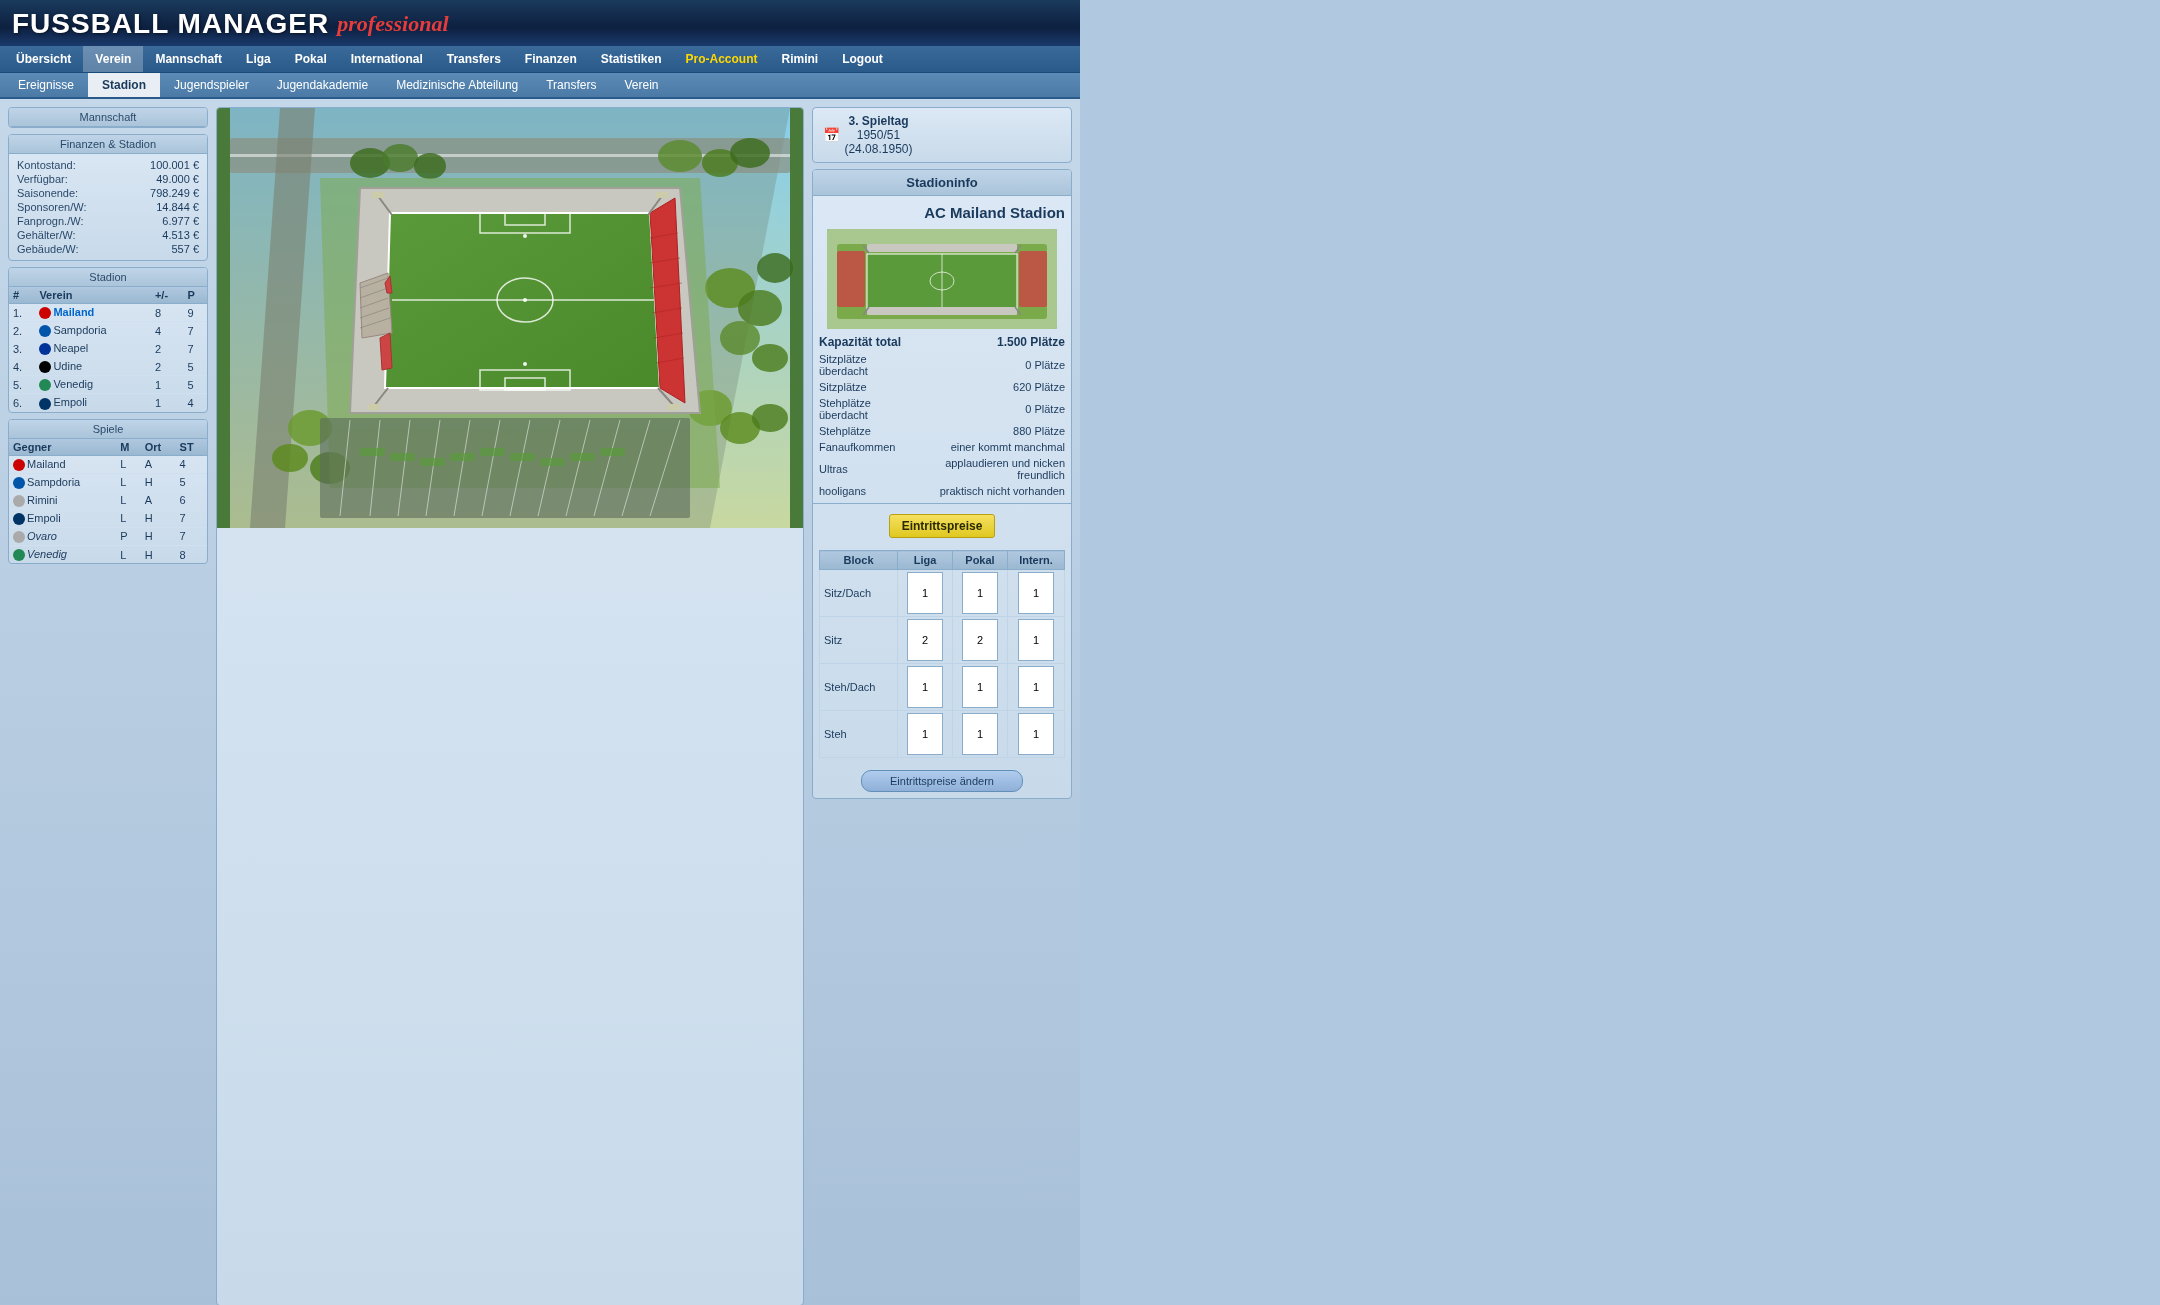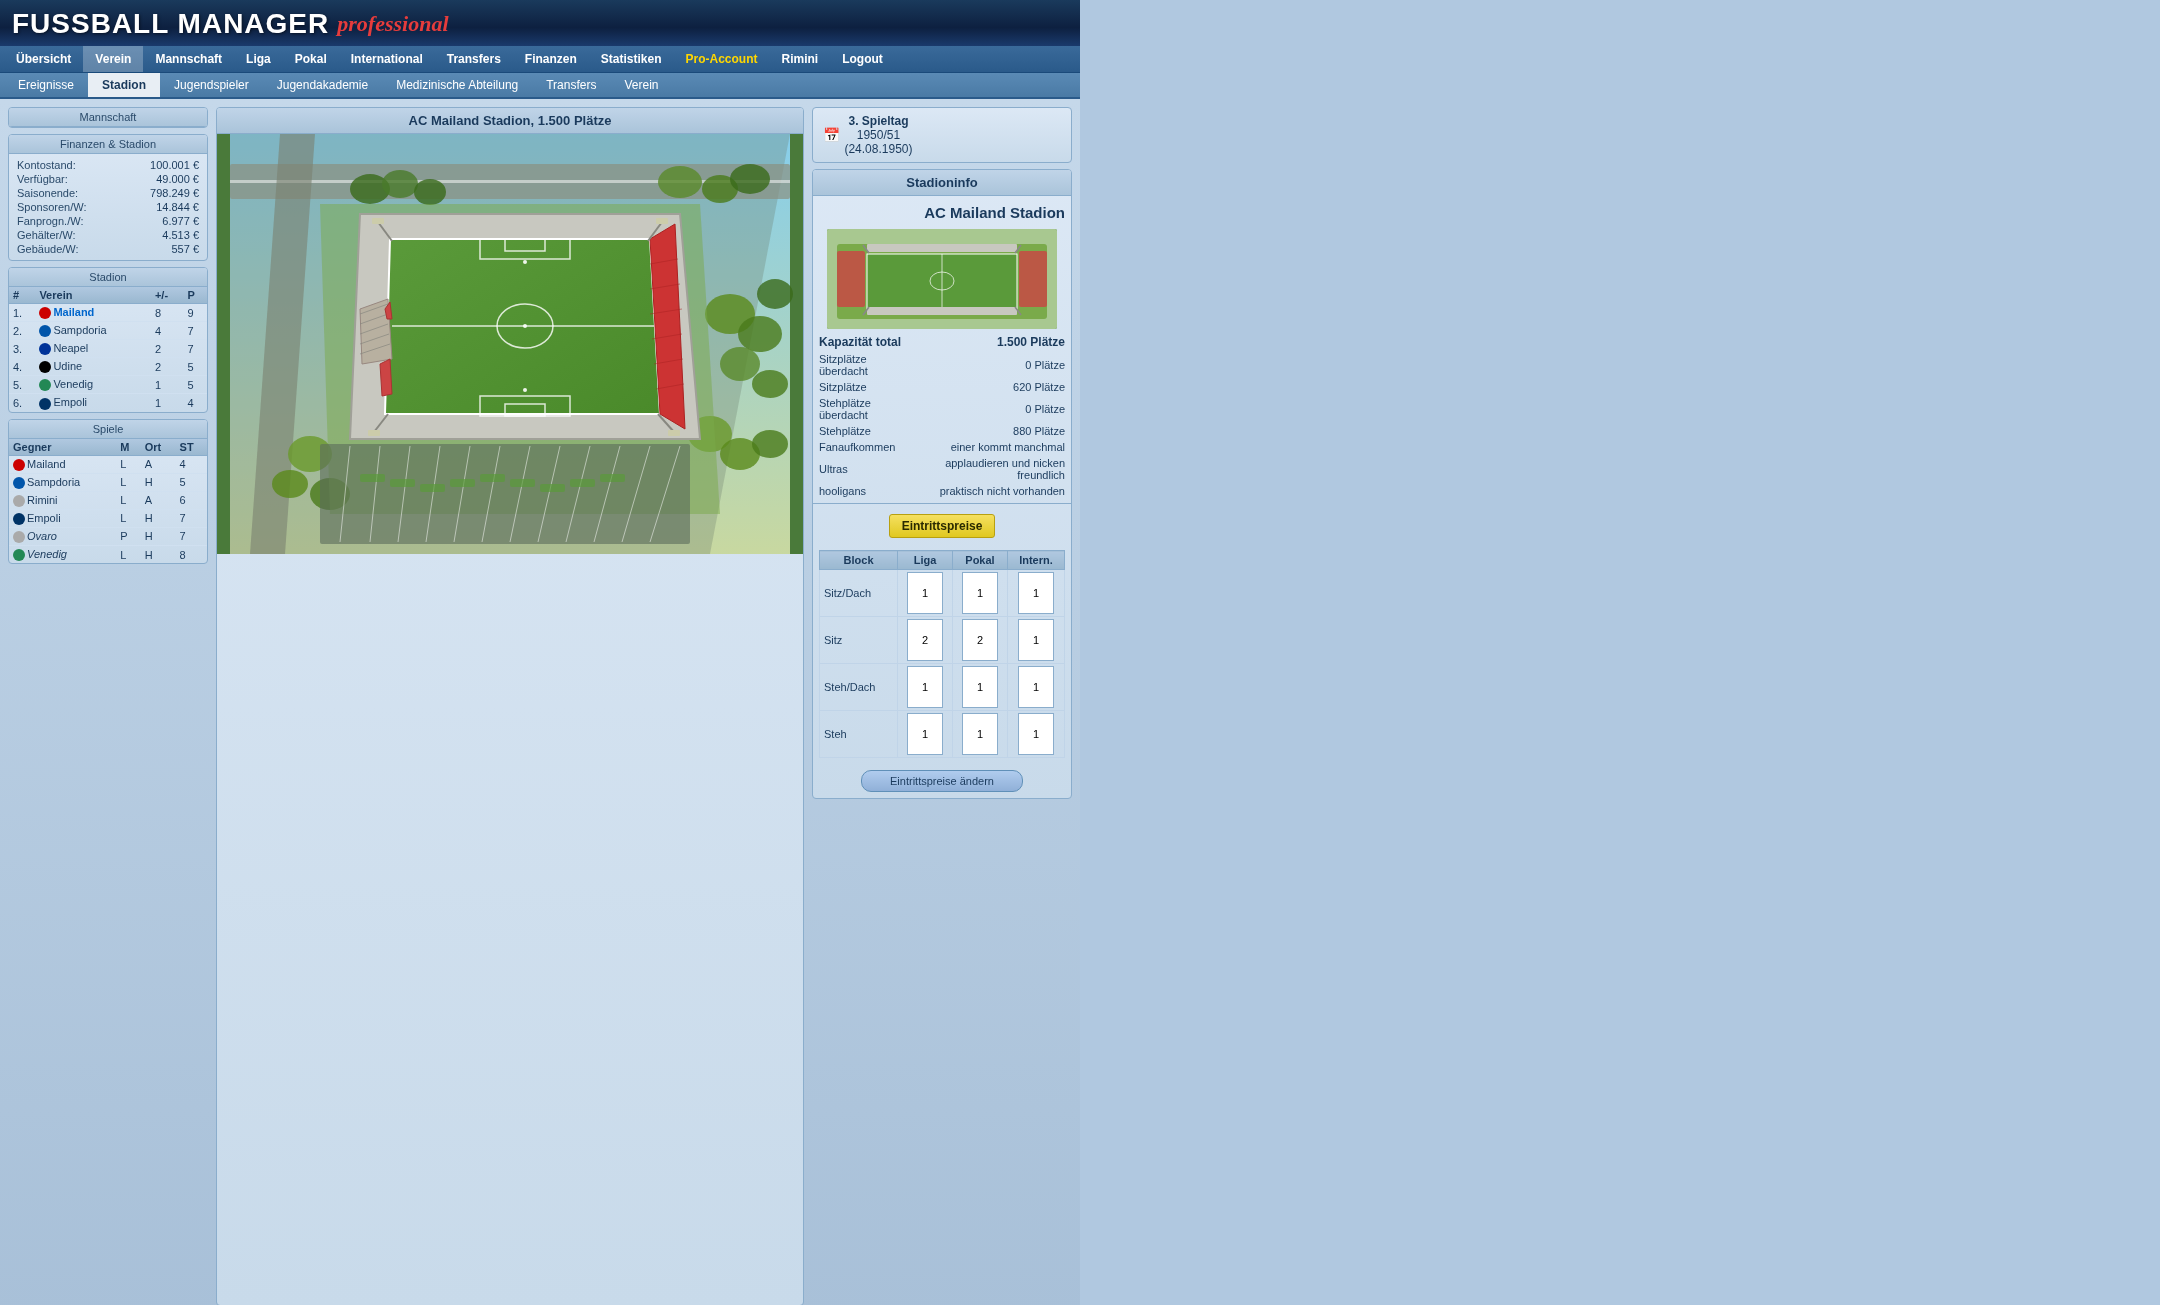--- a/index.html
+++ b/index.html
@@ -543,21 +543,20 @@
               <td>8</td>
           </tr>
         </tbody>
       </table>
     </div>
 
   </div>
 
   <div class="stadium-center">
     <div class="stadium-panel">
-      <div class="stadium-title">AC Mailand Stadion, 1.500 Plätze</div>
       <div class="stadium-image">
         
         <svg class="stadium-svg" viewBox="0 0 560 420" xmlns="http://www.w3.org/2000/svg">
 
           <defs>
             <linearGradient id="skyGrad" x1="0%" y1="0%" x2="0%" y2="100%">
               <stop offset="0%" style="stop-color:#87CEEB;stop-opacity:1"></stop>
               <stop offset="100%" style="stop-color:#c8d8a0;stop-opacity:1"></stop>
             </linearGradient>
             <linearGradient id="grassGrad" x1="0%" y1="0%" x2="100%" y2="100%">

